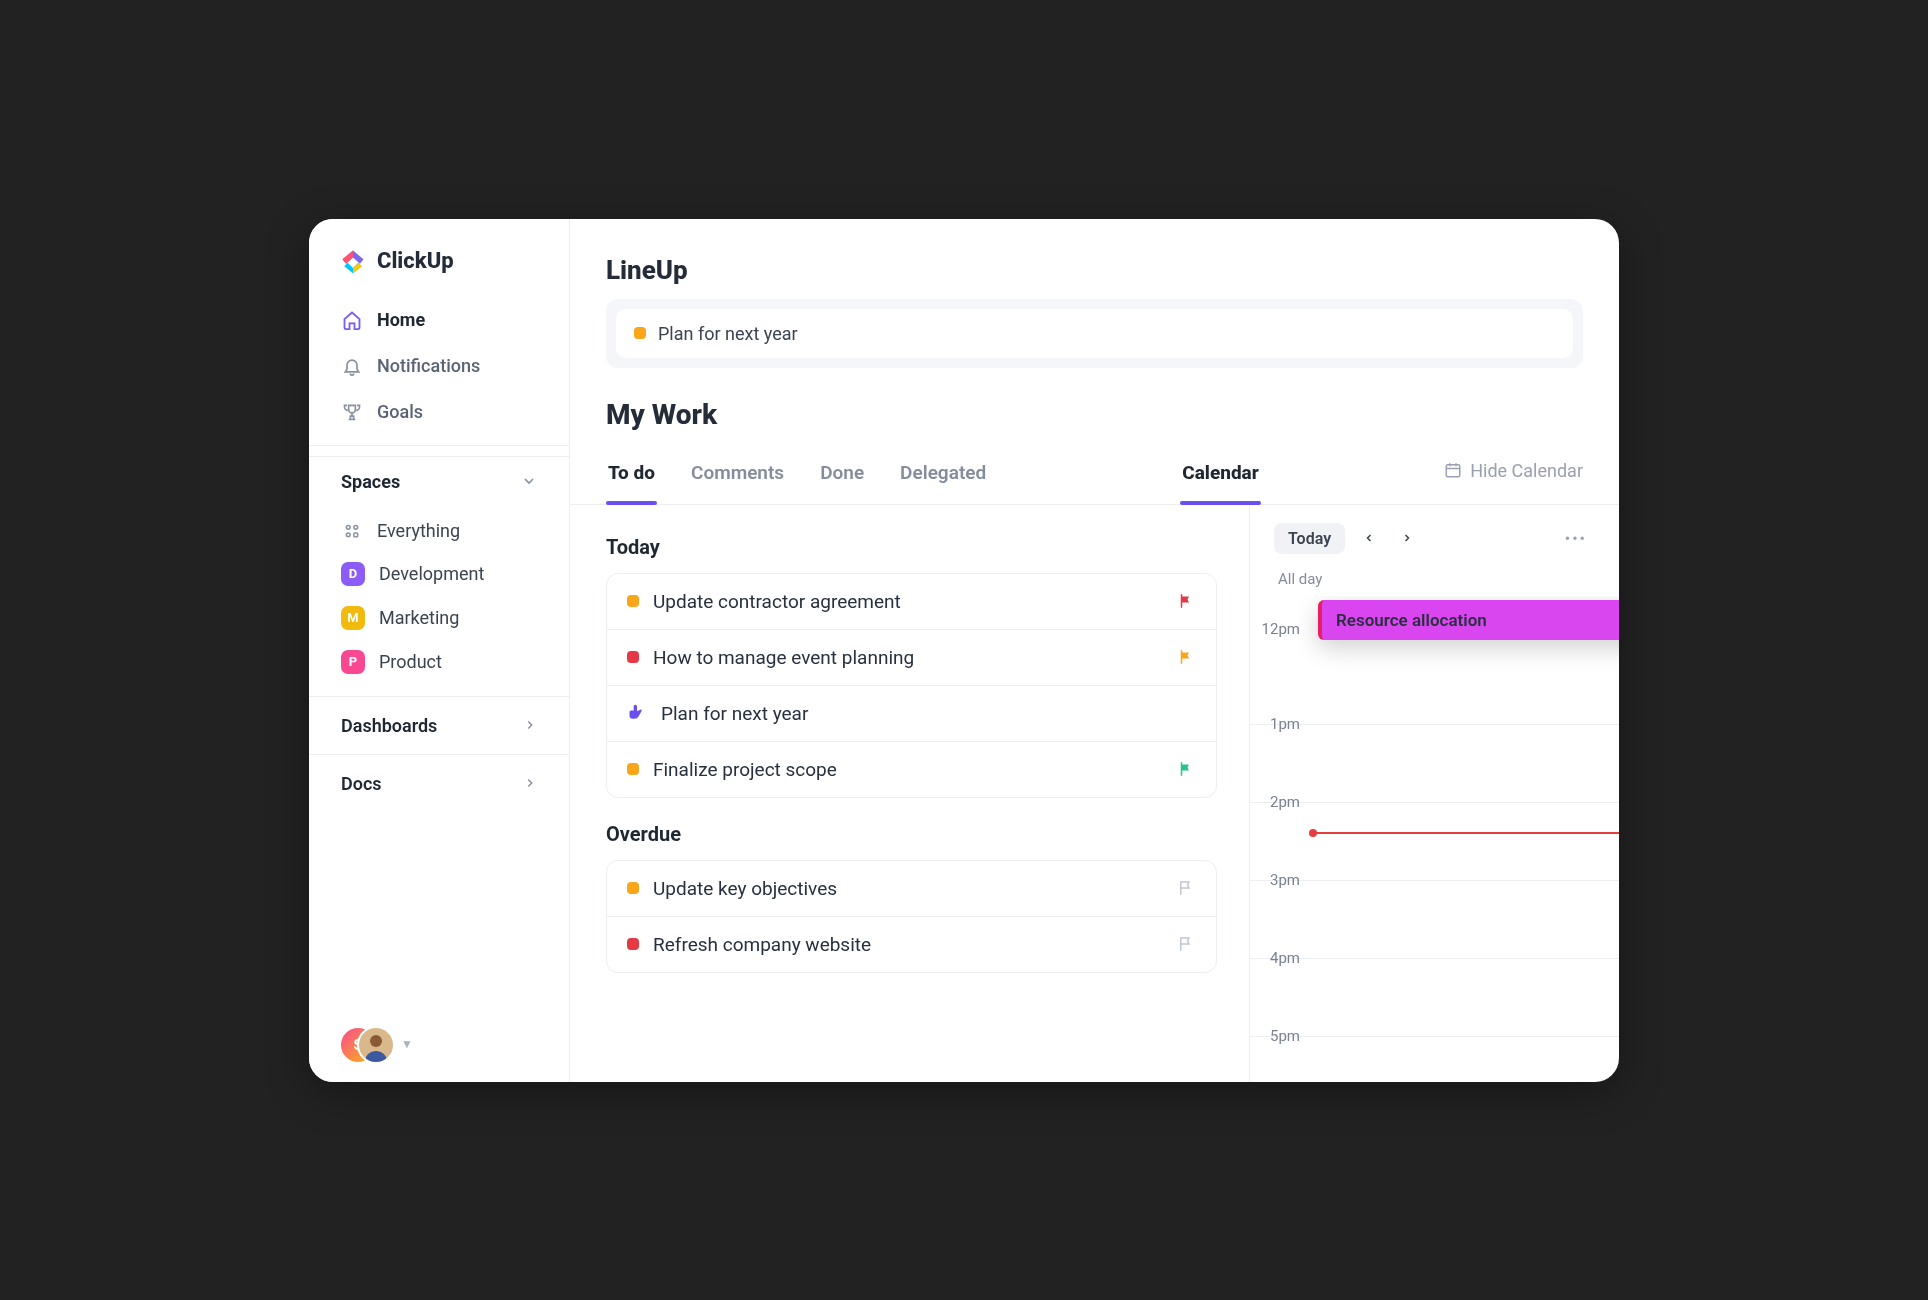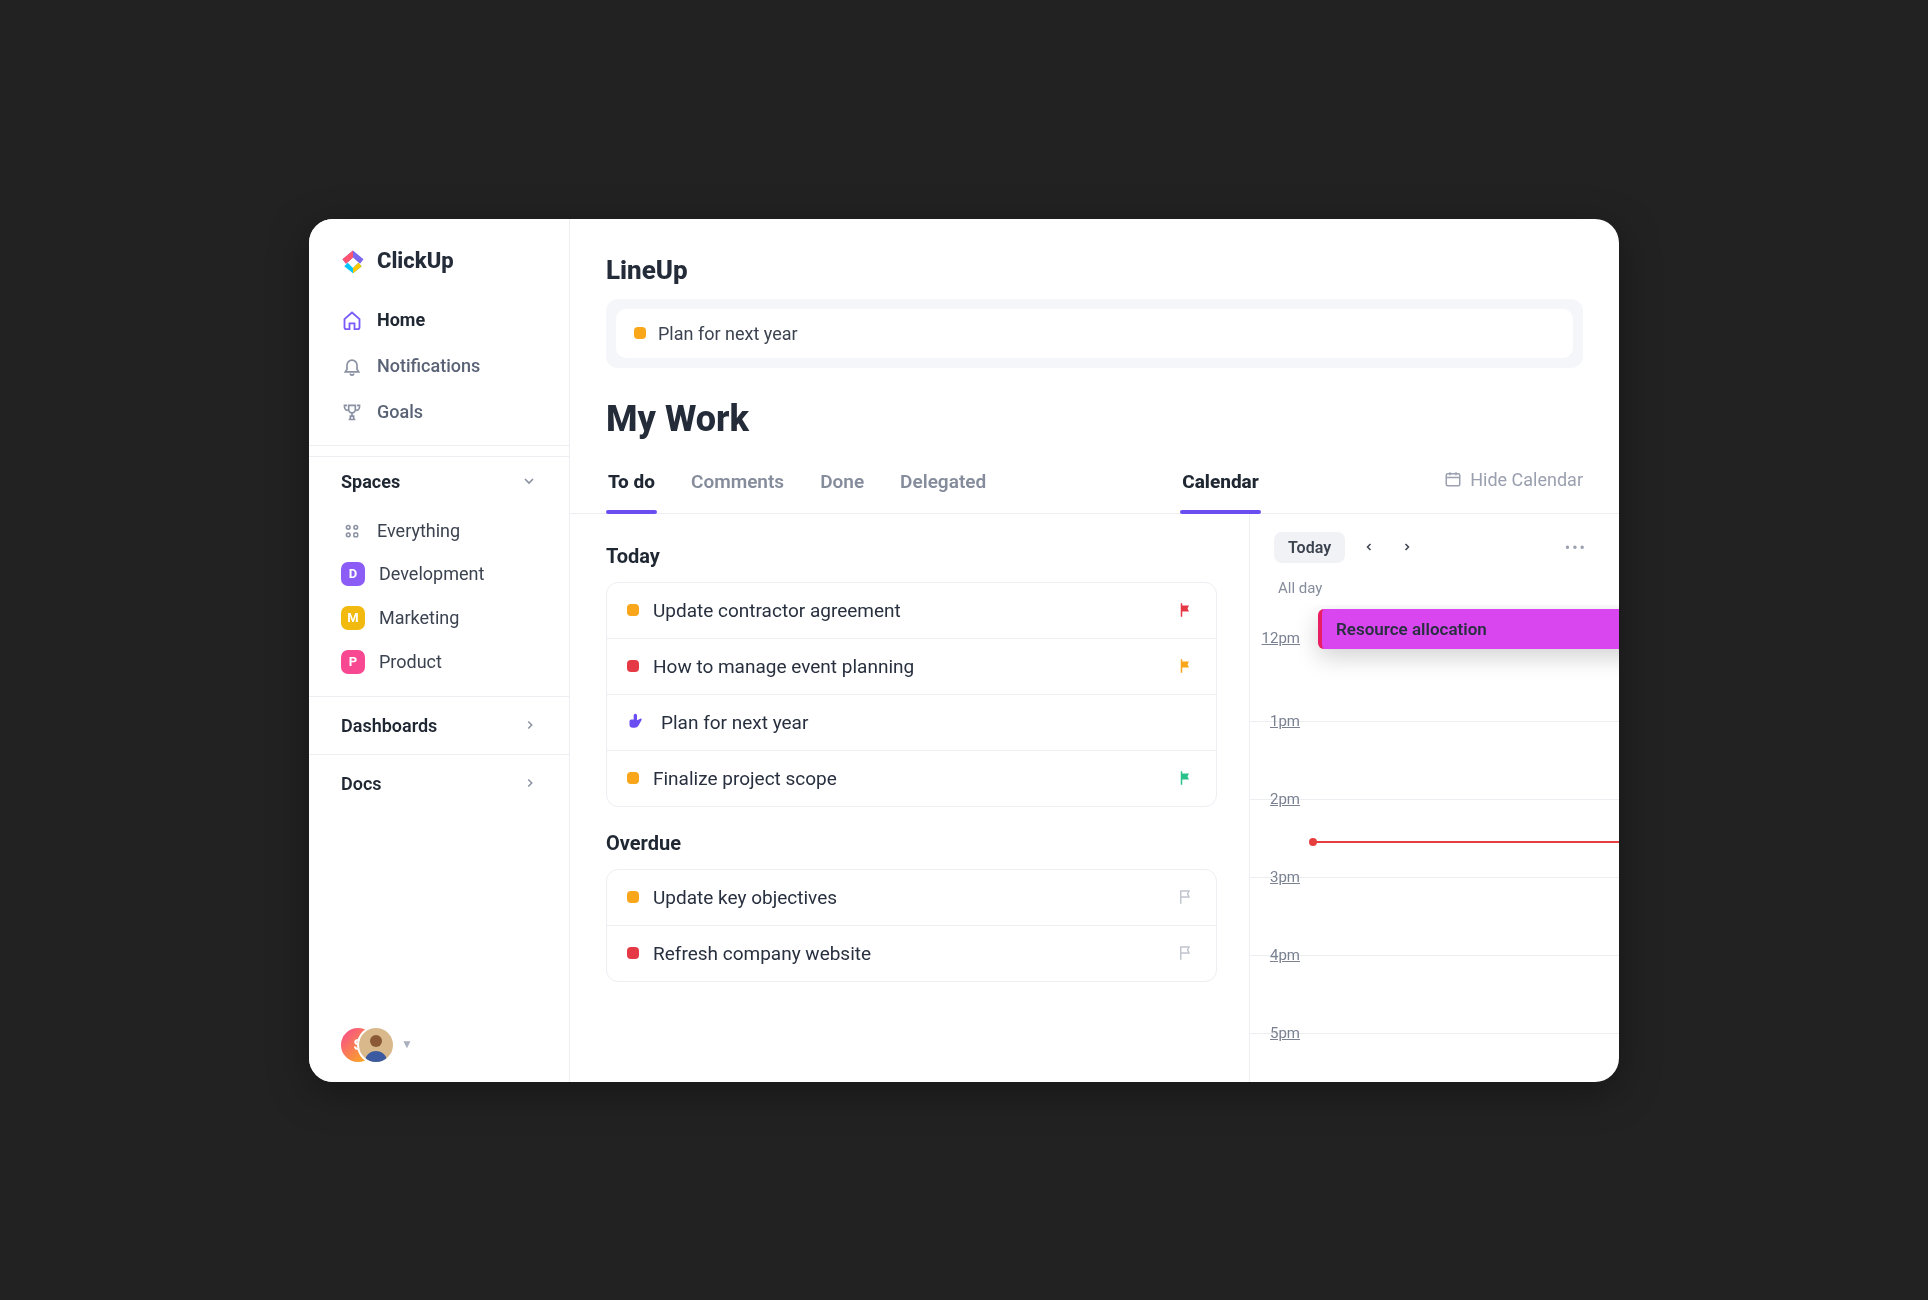--- a/index.html
+++ b/index.html
@@ -45,21 +45,21 @@
 .card-row { display:flex; gap:10px; padding:10px; background:#f5f6f9; border-radius:12px; }
 .card { flex:1; background:#fff; border-radius:10px; padding:14px 18px; display:flex; align-items:center; gap:12px; font-size:18px; color:#3c4350; cursor:pointer; white-space:nowrap; overflow:hidden; text-overflow:ellipsis; }
 .status-sq { width:12px; height:12px; border-radius:4px; flex-shrink:0; }
 .sq-orange{background:#f9a61a;}
 .sq-red{background:#e63946;}
 .sq-cyan{background:#3ecbf2;}
 .sq-grey{background:#b3b7c3;}
 .mentions-pill { background:#ece8fd; color:#6b4ef2; border-radius:10px; padding:10px 18px; font-size:18px; font-weight:600; display:flex; align-items:center; gap:10px; cursor:pointer; margin-left:12px; align-self:flex-start; }
 .mentions-icon { width:26px; height:26px; border-radius:8px; background:#d8d0fb; display:flex; align-items:center; justify-content:center; font-weight:700; }
 
-.mywork-title { font-size:36px; font-weight:800; color:#242c39; padding:6px 36px 20px; }
+.mywork-title { font-size:28px; font-weight:800; color:#242c39; padding:6px 36px 20px; }
 
 .tabs-row { display:flex; align-items:center; border-bottom:1px solid #eceef2; padding:0 36px; gap:32px; }
 .tab { font-size:19px; color:#858c9b; padding:10px 2px 20px; font-weight:600; cursor:pointer; position:relative; }
 .tab.active { color:#1f2733; font-weight:800; }
 .tab.active::after { content:""; position:absolute; left:0; right:0; bottom:-1px; height:4px; background:#6b4ef2; border-radius:2px; }
 .hide-cal { margin-left:auto; color:#9aa0af; font-size:18px; display:flex; align-items:center; gap:8px; cursor:pointer; padding-bottom:14px; }
 
 .work-body { flex:1; display:flex; overflow:hidden; }
 .tasks-col { flex:1; padding:24px 32px 0 36px; overflow:auto; }
 .group-label { font-size:20px; font-weight:700; color:#1f2733; margin:6px 0 14px; }
@@ -71,21 +71,21 @@
 .flag { width:18px; height:18px; }
 
 .calendar-col { width:370px; border-left:1px solid #eceef2; display:flex; flex-direction:column; padding:18px 0 0 0; position:relative; }
 .cal-ctrl { display:flex; align-items:center; gap:10px; padding:0 24px 12px; }
 .today-btn { background:#f1f2f5; border-radius:8px; padding:6px 14px; font-size:16px; color:#3c4350; font-weight:600; cursor:pointer; }
 .nav-btn { width:28px; height:28px; display:flex; align-items:center; justify-content:center; cursor:pointer; color:#3c4350; font-size:18px; }
 .more-btn { margin-left:auto; color:#9aa0af; cursor:pointer; letter-spacing:2px; padding:4px 8px; }
 .allday-label { font-size:15px; color:#858c9b; padding:4px 28px 8px; }
 .cal-grid { flex:1; position:relative; overflow:hidden; }
 .hour-row { height:78px; border-top:1px solid #eceef2; position:relative; }
-.hour-label { position:absolute; left:0; top:-10px; font-size:15px; color:#7a8191; width:58px; text-align:right; padding-right:8px;text-decoration:underline; }
+.hour-label { position:absolute; left:0; top:-10px; font-size:15px; color:#7a8191; width:58px; text-align:right; padding-right:8px; }
 .hour-row:first-child { border-top:none; }
 .grid-offset { margin-left:64px; }
 .now-line { position:absolute; left:64px; right:0; height:2px; background:#e53e3e; }
 .now-line::before { content:""; position:absolute; left:-5px; top:-3px; width:8px; height:8px; background:#e53e3e; border-radius:50%; }
 .event-card { position:absolute; left:68px; right:-30px; background:#d946ef; border-left:4px solid #e91e63; border-radius:6px; padding:10px 14px; font-size:17px; font-weight:600; color:#28303f; box-shadow:0 8px 24px rgba(0,0,0,.18); cursor:move; }
 
 svg { display:block; }
 .card span { overflow:hidden; text-overflow:ellipsis; }
 </style>
 </head>
@@ -320,21 +320,21 @@
         <div class="cal-grid">
           <div class="event-card" style="top:4px;">
             <span>Resource allocation</span>
             
           </div>
           <div id="hours">
               <div class="hour-row" style="margin-top: 34px;">
                 <div class="hour-label">12pm</div>
                 <div class="grid-offset" style="height: 100%;"></div>
               </div>
-              <div class="hour-row" style="margin-top: 4px;">
+              <div class="hour-row" style="margin-top: 16px;">
                 <div class="hour-label">1pm</div>
                 <div class="grid-offset" style="height: 100%;"></div>
               </div>
               <div class="hour-row" style="margin-top: 0px;">
                 <div class="hour-label">2pm</div>
                 <div class="grid-offset" style="height: 100%;"></div>
               </div>
               <div class="hour-row" style="margin-top: 0px;">
                 <div class="hour-label">3pm</div>
                 <div class="grid-offset" style="height: 100%;"></div>

